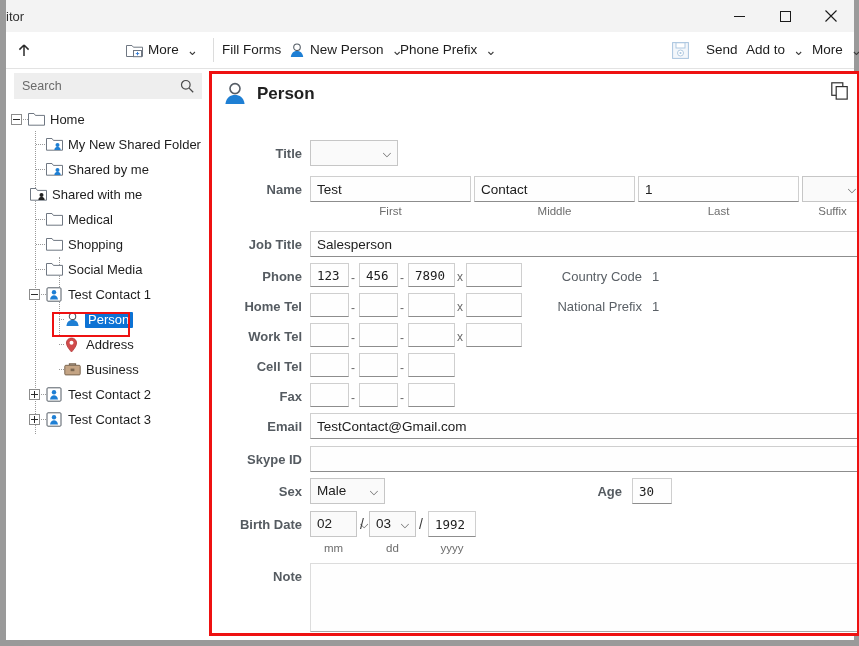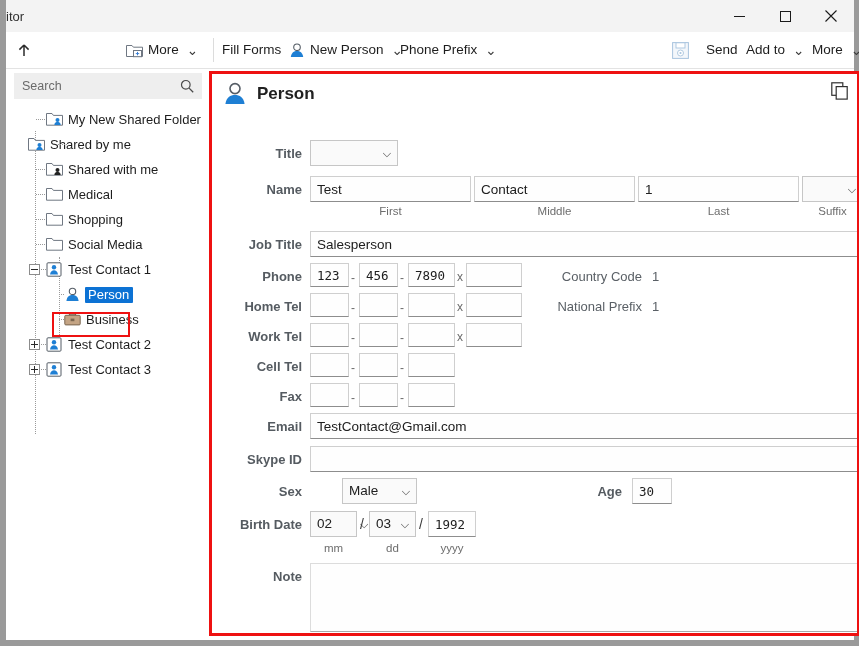--- a/index.html
+++ b/index.html
@@ -355,46 +355,56 @@
           <circle cx="5.8" cy="5.8" r="4.3" fill="none" stroke="#4a4a4a" stroke-width="1.2"></circle>
           <path d="M9.1 9.1 L13.2 13.2" stroke="#4a4a4a" stroke-width="1.3"></path>
         </svg>
       </div>
 
       <div id="tree">
 
         <div class="guide-v" style="left:29px; top:24px; height:303px;"></div>
         <div class="guide-v" style="left:53px; top:150px; height:78px;"></div>
 
+        <div class="tnode" style="padding-left:22px;">
+          <span class="expander" style="left:5px; top:7px;"></span>
+          <span class="guide-h" style="left:17px; top:12px; width:9px;"></span>
+          <span class="ico">
+            <svg width="17" height="14" viewBox="0 0 17 14">
+                <path d="M0.5 1.5 L6 1.5 L7.4 3.4 L16.5 3.4 L16.5 13.2 L0.5 13.2 Z" fill="#ffffff" stroke="#6f7782" stroke-width="1"></path>
+              </svg>
+          </span>
+          <span class="tlabel" style="margin-left:4px;">Home</span>
+        </div>
 
         <div class="tnode" style="padding-left:40px;">
           <span class="guide-h" style="left:30px; top:12px; width:9px;"></span>
           <span class="ico">
             <svg width="17" height="14" viewBox="0 0 17 14">
                 <path d="M0.5 1.5 L6 1.5 L7.4 3.4 L16.5 3.4 L16.5 13.2 L0.5 13.2 Z" fill="#ffffff" stroke="#6f7782" stroke-width="1"></path>
                 <circle cx="11.5" cy="8" r="2" fill="#1e7fd4"></circle>
                 <path d="M8.3 13 C8.7 10.4 10 9.8 11.5 9.8 C13 9.8 14.3 10.4 14.7 13 Z" fill="#1e7fd4"></path>
               </svg>
           </span>
           <span class="tlabel" style="margin-left:4px;">My New Shared Folder</span>
         </div>
 
-        <div class="tnode" style="margin-left:22px;">
+        <div class="tnode" style="padding-left:40px;">
           <span class="guide-h" style="left:30px; top:12px; width:9px;"></span>
           <span class="ico">
             <svg width="17" height="14" viewBox="0 0 17 14">
                 <path d="M0.5 1.5 L6 1.5 L7.4 3.4 L16.5 3.4 L16.5 13.2 L0.5 13.2 Z" fill="#ffffff" stroke="#6f7782" stroke-width="1"></path>
                 <circle cx="11.5" cy="8" r="2" fill="#1e7fd4"></circle>
                 <path d="M8.3 13 C8.7 10.4 10 9.8 11.5 9.8 C13 9.8 14.3 10.4 14.7 13 Z" fill="#1e7fd4"></path>
               </svg>
           </span>
           <span class="tlabel" style="margin-left:4px;">Shared by me</span>
         </div>
 
-        <div class="tnode" style="padding-left:40px;">
+        <div class="tnode" style="padding-left:24px;">
           <span class="guide-h" style="left:30px; top:12px; width:9px;"></span>
           <span class="ico">
             <svg width="17" height="14" viewBox="0 0 17 14">
                 <path d="M0.5 1.5 L6 1.5 L7.4 3.4 L16.5 3.4 L16.5 13.2 L0.5 13.2 Z" fill="#ffffff" stroke="#6f7782" stroke-width="1"></path>
                 <circle cx="11.5" cy="8" r="2" fill="#222222"></circle>
                 <path d="M8.3 13 C8.7 10.4 10 9.8 11.5 9.8 C13 9.8 14.3 10.4 14.7 13 Z" fill="#222222"></path>
               </svg>
           </span>
           <span class="tlabel" style="margin-left:4px;">Shared with me</span>
         </div>
@@ -446,20 +456,30 @@
           <span class="guide-h" style="left:53px; top:12px; width:5px;"></span>
           <span class="ico">
             <svg width="17" height="15" viewBox="0 0 17 15">
                 <circle cx="8.5" cy="4.4" r="3.2" fill="none" stroke="#555d66" stroke-width="1.1"></circle>
                 <path d="M2.4 14 C3 9.6 5.6 8.1 8.5 8.1 C11.4 8.1 14 9.6 14.6 14 Z" fill="#1e7fd4"></path>
               </svg>
           </span>
           <span class="tlabel sel-highlight" style="margin-left:3px;">Person</span>
         </div>
 
+        <div class="tnode" style="padding-left:58px;">
+          <span class="guide-h" style="left:53px; top:12px; width:5px;"></span>
+          <span class="ico">
+            <svg width="15" height="16" viewBox="0 0 15 16">
+                <path d="M7.5 1 C4.6 1 2.4 3.2 2.4 6 C2.4 9.6 7.5 15 7.5 15 C7.5 15 12.6 9.6 12.6 6 C12.6 3.2 10.4 1 7.5 1 Z" fill="#d14b4b" stroke="#b03a3a" stroke-width="0.8"></path>
+                <circle cx="7.5" cy="5.8" r="2" fill="#ffffff"></circle>
+              </svg>
+          </span>
+          <span class="tlabel" style="margin-left:4px;">Address</span>
+        </div>
 
         <div class="tnode" style="padding-left:58px;align-items:center;">
           <span class="guide-h" style="left:53px; top:12px; width:5px;"></span>
           <span class="ico">
             <svg width="17" height="15" viewBox="0 0 17 15">
                 <path d="M5.5 3.3 L5.5 2 L11.5 2 L11.5 3.3" fill="none" stroke="#7a6650" stroke-width="1.3"></path>
                 <rect x="0.8" y="3.3" width="15.4" height="9.6" rx="1" fill="#c4a484" stroke="#7a6650" stroke-width="1"></rect>
                 <rect x="6.6" y="6.6" width="3.8" height="2.6" fill="#7a6650"></rect>
               </svg>
           </span>
@@ -629,21 +649,21 @@
         <div class="finput" style="left:98px; top:339px; width:553px; height:26px;">
           <span>TestContact@Gmail.com</span>
         </div>
 
         <div class="flabel" style="left:10px; top:378px; width:80px;">Skype ID</div>
         <div class="finput" style="left:98px; top:372px; width:553px; height:26px;">
           <span></span>
         </div>
 
         <div class="flabel" style="left:10px; top:410px; width:80px;">Sex</div>
-        <div class="fselect" style="left:98px; top:404px; width:75px; height:26px;margin-left:32px;">
+        <div class="fselect" style="left:98px; top:404px; width:75px; height:26px;">
           <span class="sv">Male</span>
           <span class="sc">⌵</span>
         </div>
         <div class="flabel" style="left:330px; top:410px; width:80px;">Age</div>
         <div class="finput mono" style="left:420px; top:404px; width:40px; height:26px;">
           <span>30</span>
         </div>
 
         <div class="flabel" style="left:5px; top:443px; width:85px;">Birth Date</div>
         <div class="fselect" style="left:98px; top:437px; width:47px; height:26px;gap:20px;">

